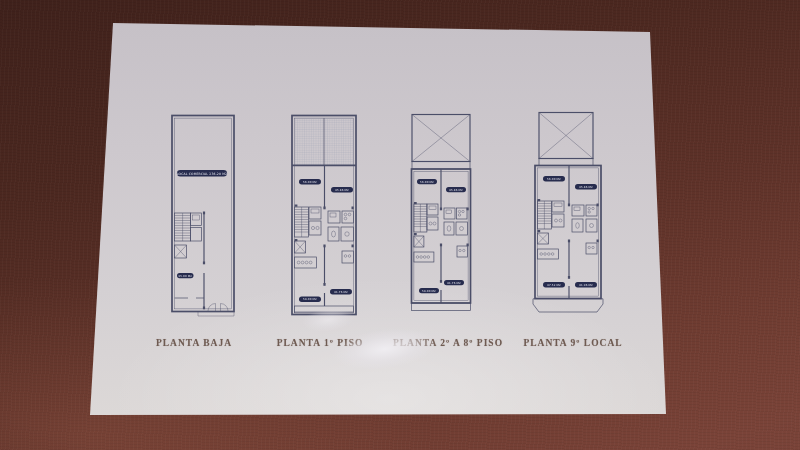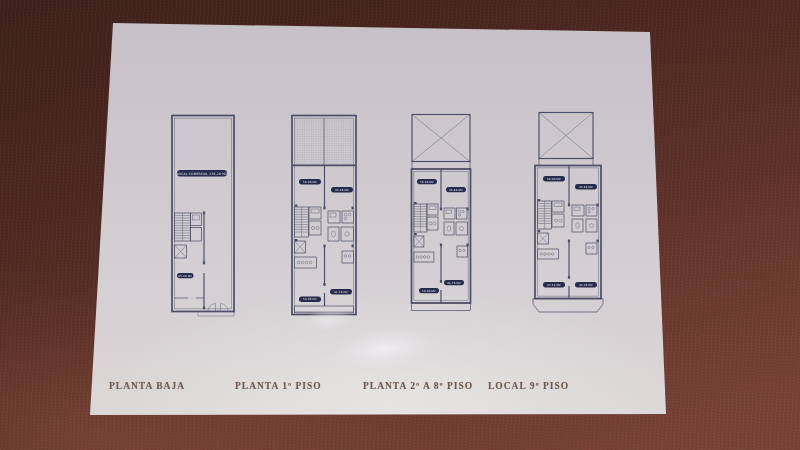--- a/index.html
+++ b/index.html
@@ -24,26 +24,25 @@
     clip-path:polygon(23px 0px, 560px 9px, 576px 391px, 0px 392px);
     background:
       radial-gradient(70% 45% at 52% 96%, rgba(255,255,255,0.30), rgba(255,255,255,0) 70%),
       linear-gradient(180deg,#c6c1c7 0%, #cdc8cd 32%, var(--paper,#d4d0d3) 68%, #dcd8d7 100%);
     filter:drop-shadow(2px 5px 8px rgba(0,0,0,0.35));
   }
   .plan{position:absolute;}
   .plan svg{display:block;overflow:visible;}
 
   .plan-title{
-    position:absolute;top:315px;width:170px;text-align:left;
+    position:absolute;top:315px;width:170px;text-align:center;
     font-family:"Liberation Serif", serif;font-weight:bold;
     font-size:9.5px;letter-spacing:1px;color:var(--title-text,#6f5b52);
     text-shadow:0 0 1px rgba(110,90,80,0.35);
     white-space:nowrap;
-    margin-top:43px;
   }
 
   
   .glare{
     position:absolute;left:225px;top:300px;width:140px;height:52px;
     transform:rotate(-7deg);
     background:radial-gradient(closest-side, rgba(240,238,242,0.95) 0%, rgba(230,227,232,0.55) 45%, rgba(230,227,232,0) 75%);
     pointer-events:none;
   }
   .glare.small{left:203px;top:282px;width:70px;height:30px;opacity:.6;}
@@ -343,18 +342,18 @@
         <g>
           <rect class="badge" x="44" y="172" width="22" height="5.4" rx="2.7"></rect>
           <text class="badge-t" x="55" y="175.9">41.96 M2</text>
         </g>
       </svg>
     </div>
 
     <div class="plan-title" style="left:19px;">PLANTA BAJA</div>
     <div class="plan-title" style="left:145px;">PLANTA 1º PISO</div>
     <div class="plan-title" style="left:273px;">PLANTA 2º A 8º PISO</div>
-    <div class="plan-title" style="left:398px;">LOCAL 9º PISO</div>
+    <div class="plan-title" style="left:398px;">PLANTA 9º LOCAL</div>
 
     <div class="glare small"></div>
     <div class="glare"></div>
   </div>
 </div>
 
 </body></html>

